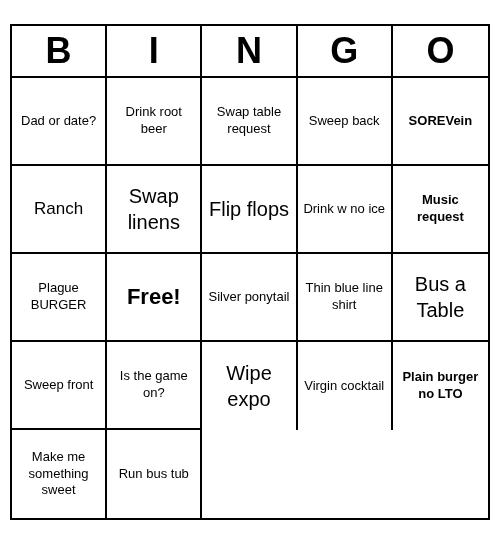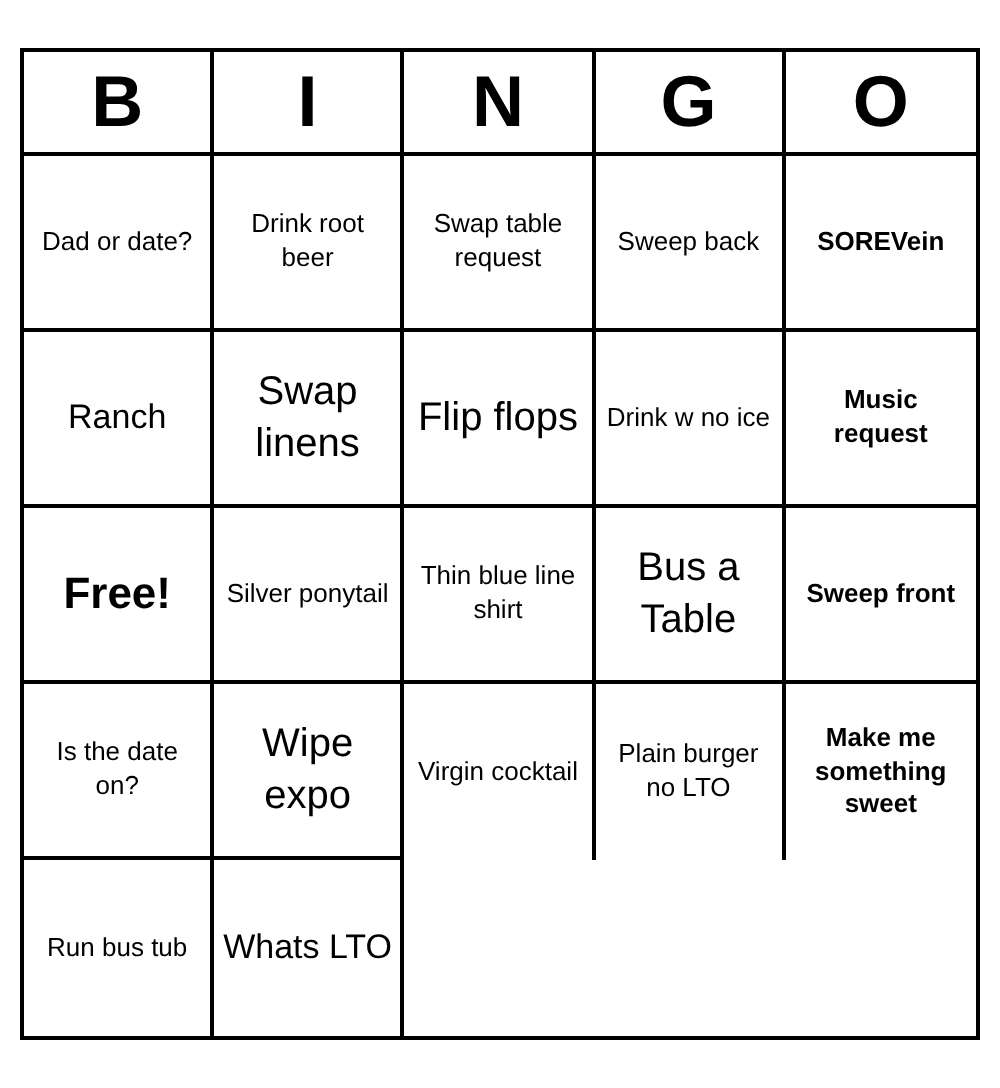--- a/index.html
+++ b/index.html
@@ -100,26 +100,26 @@
   <div class="bingo-cell">Dad or date?</div>
       <div class="bingo-cell">Drink root beer</div>
       <div class="bingo-cell">Swap table request</div>
       <div class="bingo-cell">Sweep back</div>
       <div class="bingo-cell">SOREVein</div>
       <div class="bingo-cell medium-text">Ranch</div>
       <div class="bingo-cell large-text">Swap linens</div>
       <div class="bingo-cell large-text">Flip flops</div>
       <div class="bingo-cell">Drink w no ice</div>
       <div class="bingo-cell">Music request</div>
+      <div class="bingo-cell">Plague BURGER</div>
       <div class="bingo-cell free">Free!</div>
       <div class="bingo-cell">Silver ponytail</div>
       <div class="bingo-cell">Thin blue line shirt</div>
       <div class="bingo-cell large-text">Bus a Table</div>
       <div class="bingo-cell">Sweep front</div>
-      <div class="bingo-cell">Is the date on?</div>
+      <div class="bingo-cell">Is the game on?</div>
       <div class="bingo-cell large-text">Wipe expo</div>
       <div class="bingo-cell">Virgin cocktail</div>
       <div class="bingo-cell">Plain burger no LTO</div>
       <div class="bingo-cell">Make me something sweet</div>
       <div class="bingo-cell">Run bus tub</div>
-      <div class="bingo-cell medium-text">Whats LTO</div>
     </div>
 </div>
 
 </body></html>

